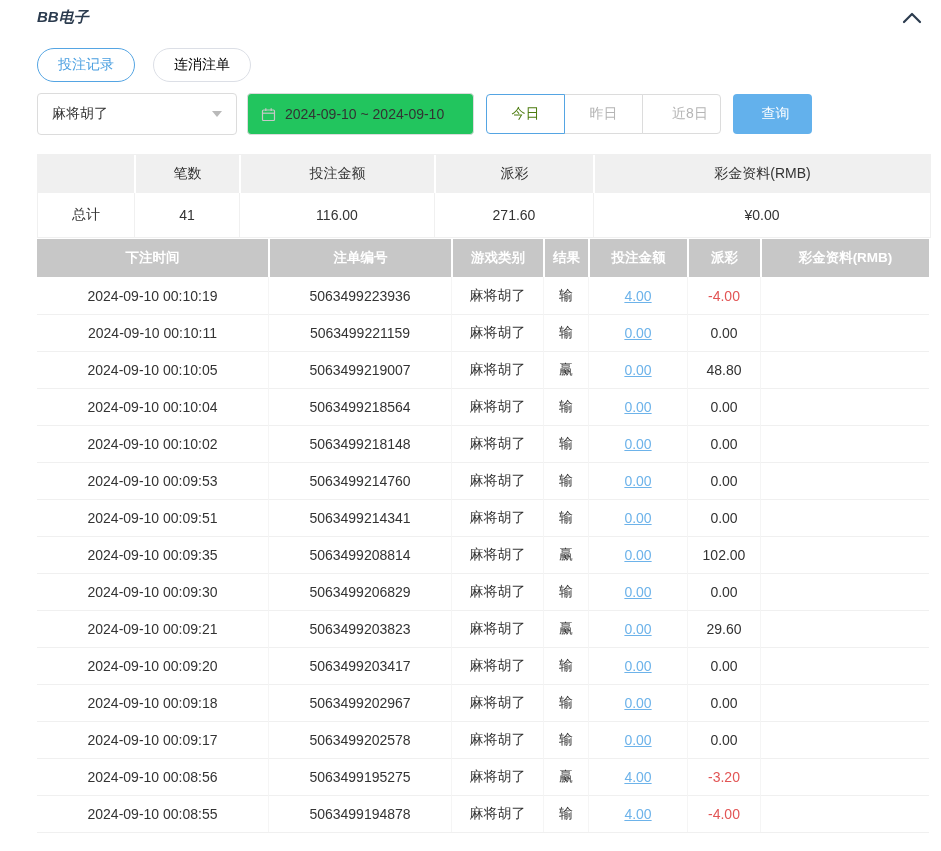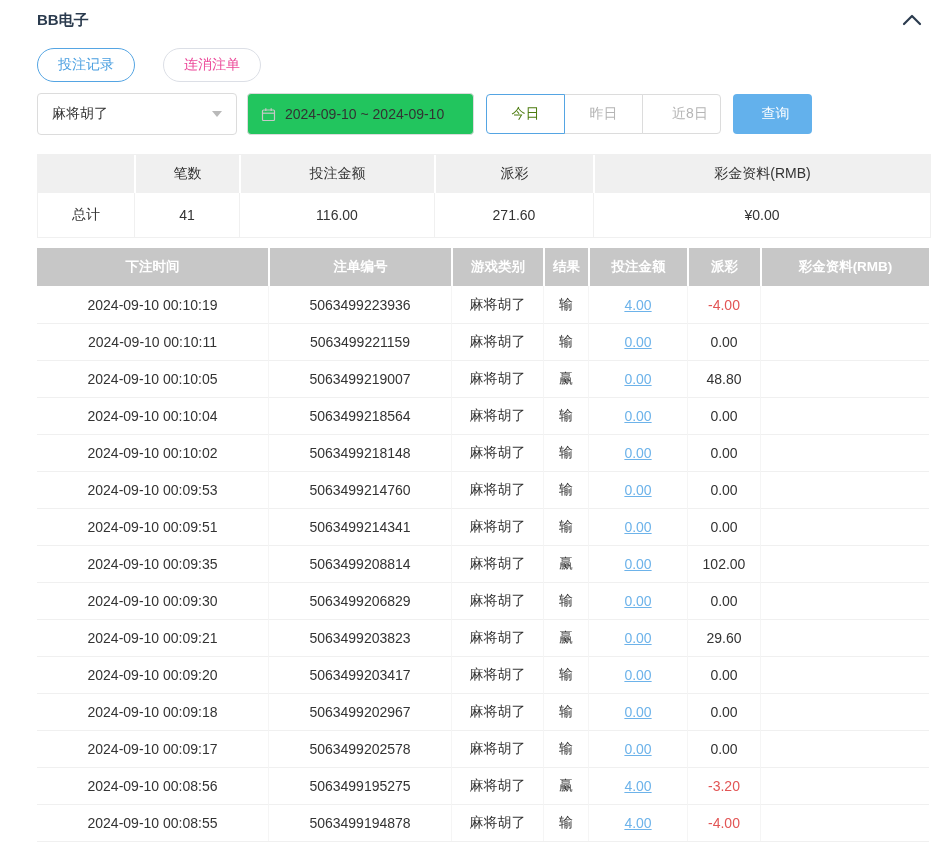--- a/index.html
+++ b/index.html
@@ -4,29 +4,29 @@
 <style>
   * { box-sizing: border-box; }
   html, body { margin:0; padding:0; }
   body {
     width: 941px; height: 851px; overflow: hidden; background:#fff;
     font-family: "Liberation Sans", "DejaVu Sans", sans-serif; color:#333;
   }
   .page { padding: 8px 12px 0 37px; }
 
   
-  .panel-header { display:flex; justify-content:space-between; align-items:center; height:24px; }
+  .panel-header { display:flex; justify-content:space-between; align-items:flex-start; height:24px;font-style:italic; }
   .panel-title { font-weight:bold; font-size:15px; color:#2b3b4e; }
   .collapse-btn { width:26px; height:20px; display:flex; align-items:center; justify-content:center; cursor:pointer; margin-right:4px; }
 
   
-  .tabs { margin-top:16px; display:flex; gap:28px; }
+  .tabs { margin-top:16px; display:flex; gap:18px; }
   .tab {
     height:34px; padding:0 20px; border-radius:17px; border:1px solid #dcdfe6;
-    background:#fff; color:#ec4899; font-size:14px; cursor:pointer;
+    background:#fff; color:#000000; font-size:14px; cursor:pointer;
     font-family:inherit;
   }
   .tab.active { border-color:#55a5e3; color:#4a9fe0; }
 
   
   .filter-row { margin-top:11px; display:flex; align-items:center; }
   .select {
     width:200px; height:42px; border:1px solid #dcdcdc; border-radius:4px;
     display:flex; align-items:center; justify-content:space-between;
     padding:0 14px; font-size:14px; cursor:pointer; background:#fff;
@@ -51,21 +51,21 @@
 
   
   table { border-collapse:separate; border-spacing:0; table-layout:fixed; width:892px; text-align:center; font-size:14px; }
 
   .summary { margin-top:19px; border:1px solid #f0f0f0; }
   .summary th { background:#f0f0f0; height:38px; font-weight:normal; color:#333; border-left:2px solid #fff; }
   .summary th:first-child { border-left:none; }
   .summary td { height:44px; background:#fff; border-left:1px solid #f0f0f0; }
   .summary td:first-child { border-left:none; }
 
-  .records { margin-top:10px; border-bottom:1px solid #f0f0f0; }
+  .records { margin-top:1px; border-bottom:1px solid #f0f0f0; }
   .records th { background:#c7c7c7; color:#fff; height:38px; font-weight:bold; font-size:13.5px; border-left:2px solid #fff; }
   .records th:first-child { border-left:none; }
   .records td { height:37px; background:#fff; border-top:1px solid #f0f0f0; border-left:1px solid #f5f5f5; }
   .records td:first-child { border-left:none; }
   .records tbody tr:first-child td { border-top:none; }
 
   .bet-link { color:#6db3ea; text-decoration:underline; cursor:pointer; }
   .neg { color:#e25555; }
 </style>
 </head>

